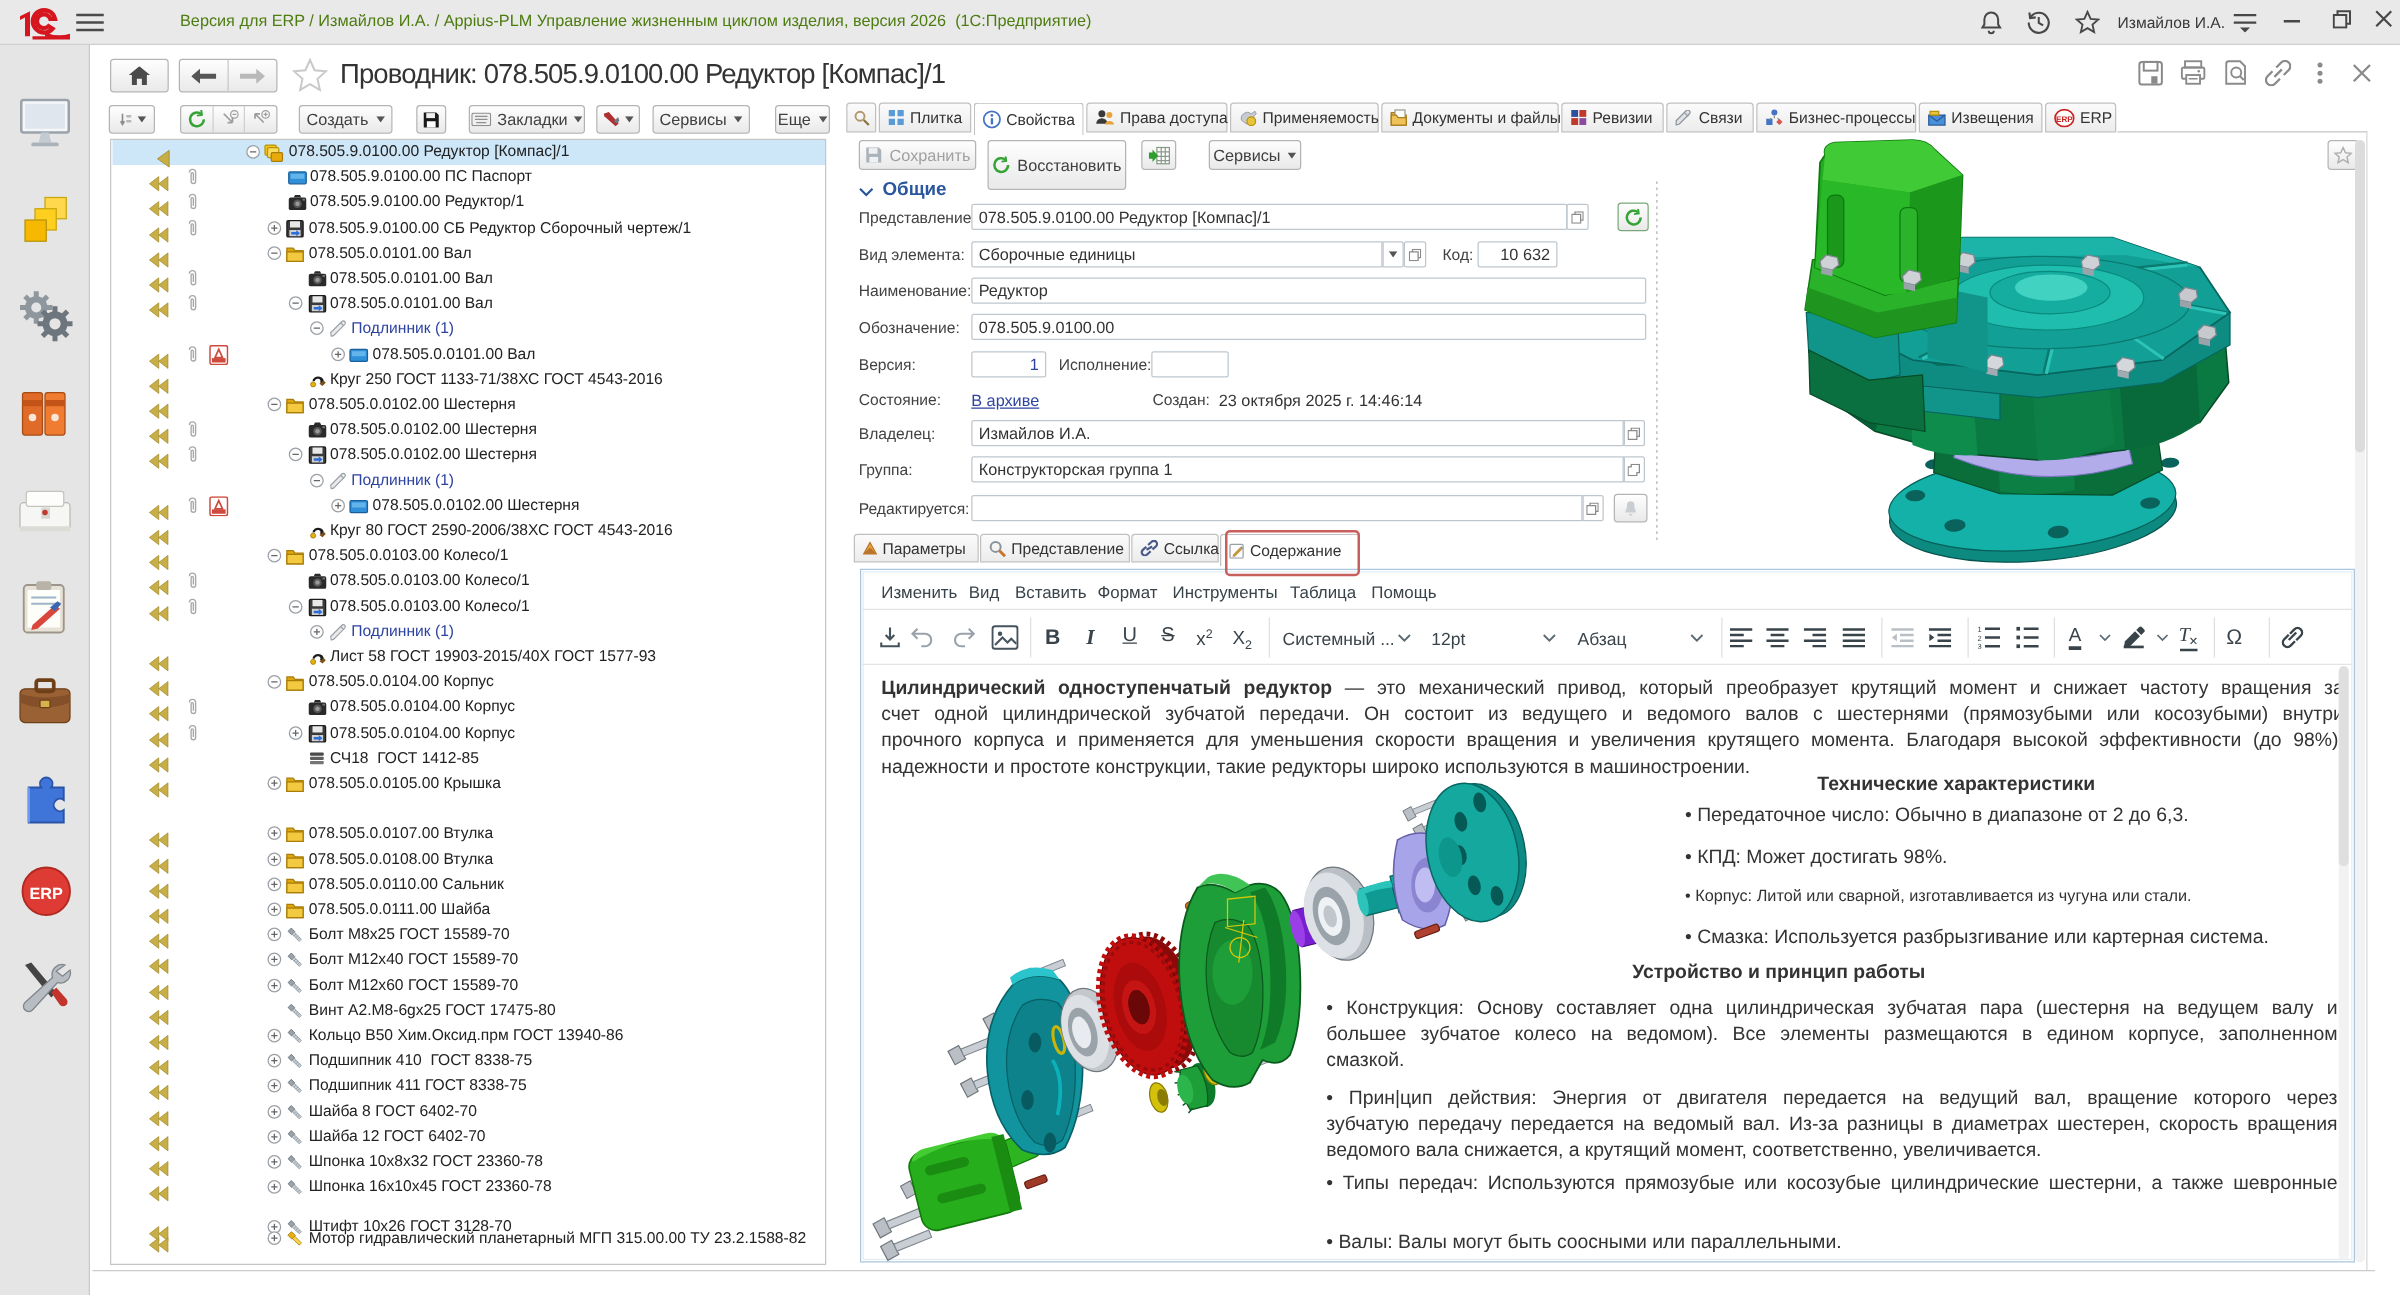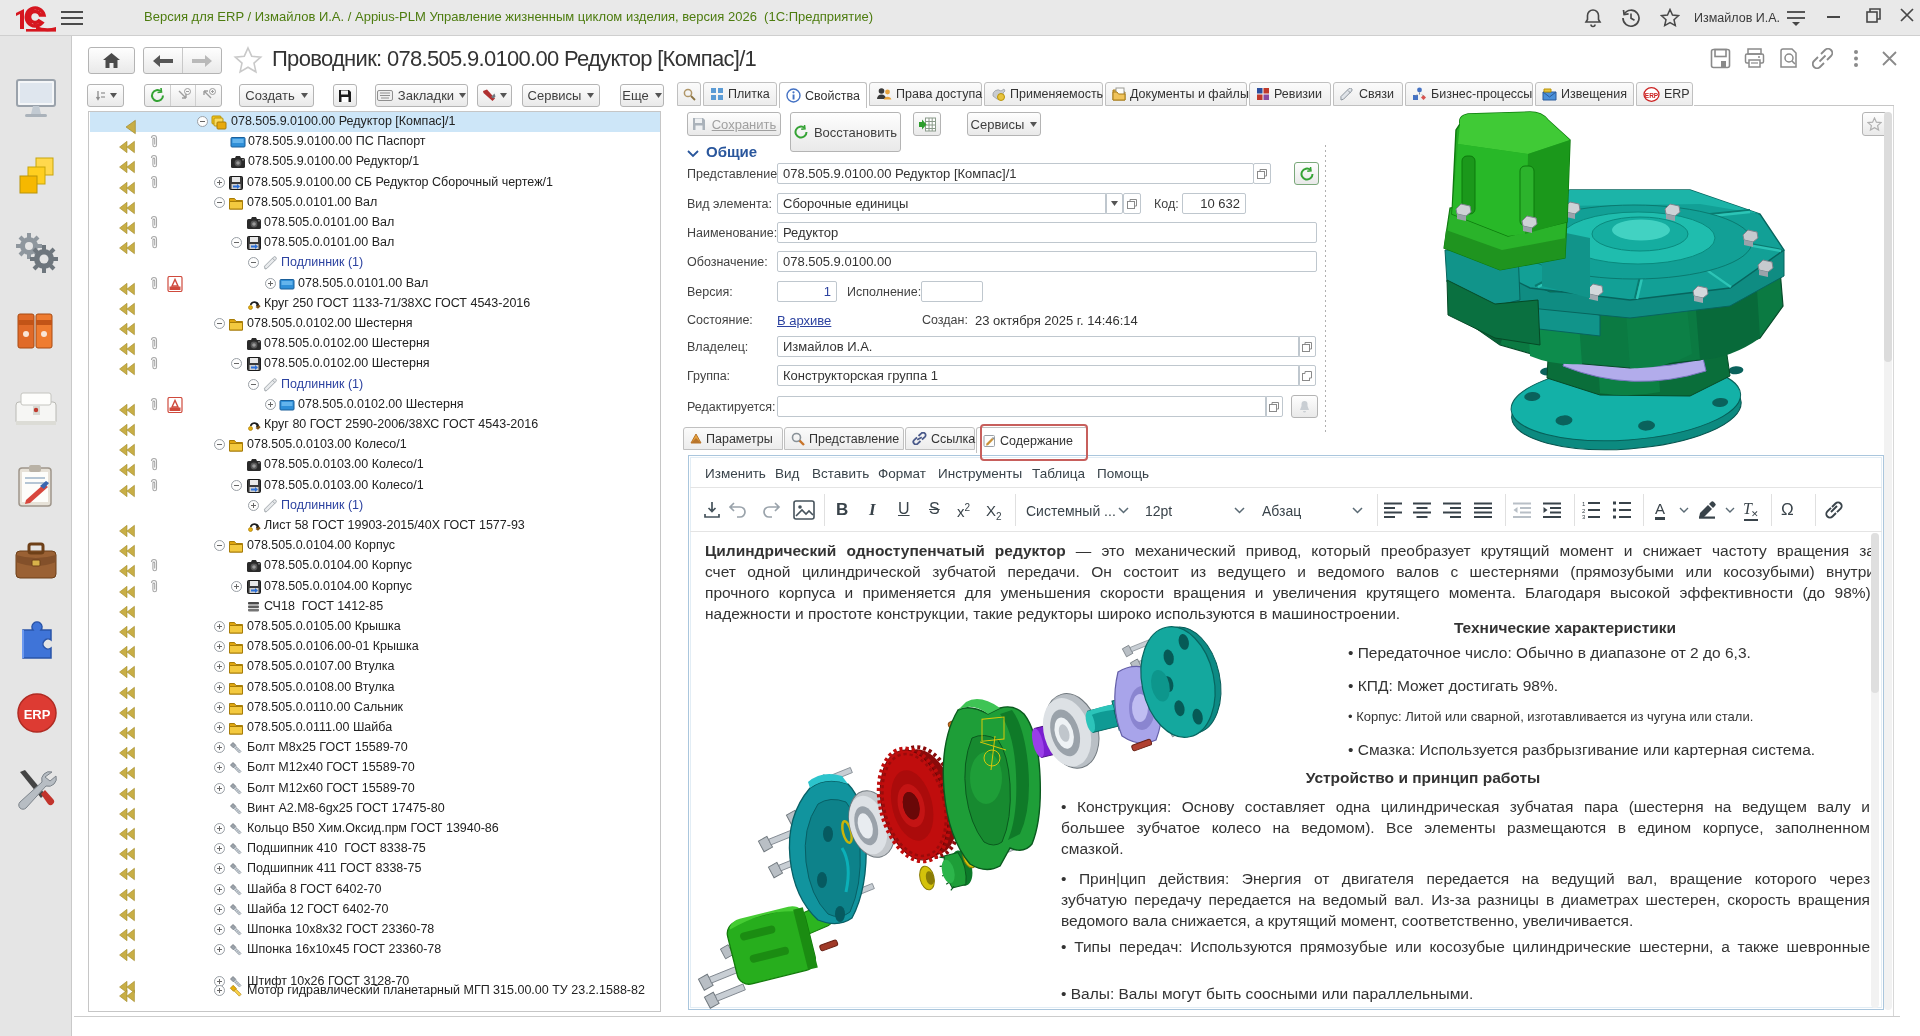--- a/index.html
+++ b/index.html
@@ -754,68 +754,58 @@
 <div class="treerow" style="top:505.0px;">
       <svg class="ticon" style="left:29px;top:7px;" width="10" height="6" viewBox="0 0 14 10">
         <use href="#s-arr2"></use>
       </svg>
       <div class="tgl plus" style="left:124px;top:4px;"></div>
       <svg class="ticon" style="left:138px;top:2px;" width="16" height="16" viewBox="0 0 16 16">
         <use href="#s-folder"></use>
       </svg>
       <div class="ttext" style="left:157px;color:#222;">078.505.0.0105.00 Крышка</div>
     </div>
-<div class="treerow" style="top:525.2px;">
+<div class="treerow" style="top:545.4px;">
       <svg class="ticon" style="left:29px;top:7px;" width="10" height="6" viewBox="0 0 14 10">
         <use href="#s-arr2"></use>
       </svg>
       <div class="tgl plus" style="left:124px;top:4px;"></div>
       <svg class="ticon" style="left:138px;top:2px;" width="16" height="16" viewBox="0 0 16 16">
         <use href="#s-folder"></use>
       </svg>
-      <div class="ttext" style="left:157px;color:#222;">078.505.0.0106.00-01 Крышка</div>
-    </div>
-<div class="treerow" style="top:545.4px;">
+      <div class="ttext" style="left:157px;color:#222;">078.505.0.0107.00 Втулка</div>
+    </div>
+<div class="treerow" style="top:565.6px;">
       <svg class="ticon" style="left:29px;top:7px;" width="10" height="6" viewBox="0 0 14 10">
         <use href="#s-arr2"></use>
       </svg>
       <div class="tgl plus" style="left:124px;top:4px;"></div>
       <svg class="ticon" style="left:138px;top:2px;" width="16" height="16" viewBox="0 0 16 16">
         <use href="#s-folder"></use>
       </svg>
-      <div class="ttext" style="left:157px;color:#222;">078.505.0.0107.00 Втулка</div>
-    </div>
-<div class="treerow" style="top:565.6px;">
+      <div class="ttext" style="left:157px;color:#222;">078.505.0.0108.00 Втулка</div>
+    </div>
+<div class="treerow" style="top:585.8px;">
       <svg class="ticon" style="left:29px;top:7px;" width="10" height="6" viewBox="0 0 14 10">
         <use href="#s-arr2"></use>
       </svg>
       <div class="tgl plus" style="left:124px;top:4px;"></div>
       <svg class="ticon" style="left:138px;top:2px;" width="16" height="16" viewBox="0 0 16 16">
         <use href="#s-folder"></use>
       </svg>
-      <div class="ttext" style="left:157px;color:#222;">078.505.0.0108.00 Втулка</div>
-    </div>
-<div class="treerow" style="top:585.8px;">
+      <div class="ttext" style="left:157px;color:#222;">078.505.0.0110.00 Сальник</div>
+    </div>
+<div class="treerow" style="top:606.0px;">
       <svg class="ticon" style="left:29px;top:7px;" width="10" height="6" viewBox="0 0 14 10">
         <use href="#s-arr2"></use>
       </svg>
       <div class="tgl plus" style="left:124px;top:4px;"></div>
       <svg class="ticon" style="left:138px;top:2px;" width="16" height="16" viewBox="0 0 16 16">
         <use href="#s-folder"></use>
       </svg>
-      <div class="ttext" style="left:157px;color:#222;">078.505.0.0110.00 Сальник</div>
-    </div>
-<div class="treerow" style="top:606.0px;">
-      <svg class="ticon" style="left:29px;top:7px;" width="10" height="6" viewBox="0 0 14 10">
-        <use href="#s-arr2"></use>
-      </svg>
-      <div class="tgl plus" style="left:124px;top:4px;"></div>
-      <svg class="ticon" style="left:138px;top:2px;" width="16" height="16" viewBox="0 0 16 16">
-        <use href="#s-folder"></use>
-      </svg>
       <div class="ttext" style="left:157px;color:#222;">078.505.0.0111.00 Шайба</div>
     </div>
 <div class="treerow" style="top:626.2px;">
       <svg class="ticon" style="left:29px;top:7px;" width="10" height="6" viewBox="0 0 14 10">
         <use href="#s-arr2"></use>
       </svg>
       <div class="tgl plus" style="left:124px;top:4px;"></div>
       <svg class="ticon" style="left:138px;top:2px;" width="16" height="16" viewBox="0 0 16 16">
         <use href="#s-bolt"></use>
       </svg>
@@ -935,21 +925,21 @@
         <use href="#s-arr2"></use>
       </svg>
       <div class="tgl plus" style="left:124px;top:4px;"></div>
       <svg class="ticon" style="left:138px;top:2px;" width="16" height="16" viewBox="0 0 16 16">
         <use href="#s-boltY"></use>
       </svg>
       <div class="ttext" style="left:157px;color:#222;">Мотор гидравлический планетарный МГП 315.00.00 ТУ 23.2.1588-82</div>
     </div>
 </div>
 
-<div class="btn" style="left:687px;top:112px;width:94px;height:24px;gap:6px;color:#a0a0a0;text-decoration:underline;">
+<div class="btn" style="left:687px;top:112px;width:94px;height:24px;gap:6px;color:#a0a0a0;">
   <svg width="14" height="14" viewBox="0 0 14 14">
       <path d="M1 1 L11 1 L13 3 L13 13 L1 13 Z" fill="#aab2ba"></path>
       <rect x="3" y="1.5" width="7" height="4.5" fill="#eef0f2"></rect>
       <rect x="3.5" y="8.5" width="7" height="4.5" fill="#eef0f2"></rect>
     </svg>
   Сохранить
 </div>
 <div class="btn" style="left:790px;top:112px;width:111px;height:40px;gap:6px;">
   <svg width="14" height="14" viewBox="0 0 14 14">
       <path d="M12.5 7 a5.5 5.5 0 1 1 -2 -4.2" fill="none" stroke="#35a335" stroke-width="2"></path>

